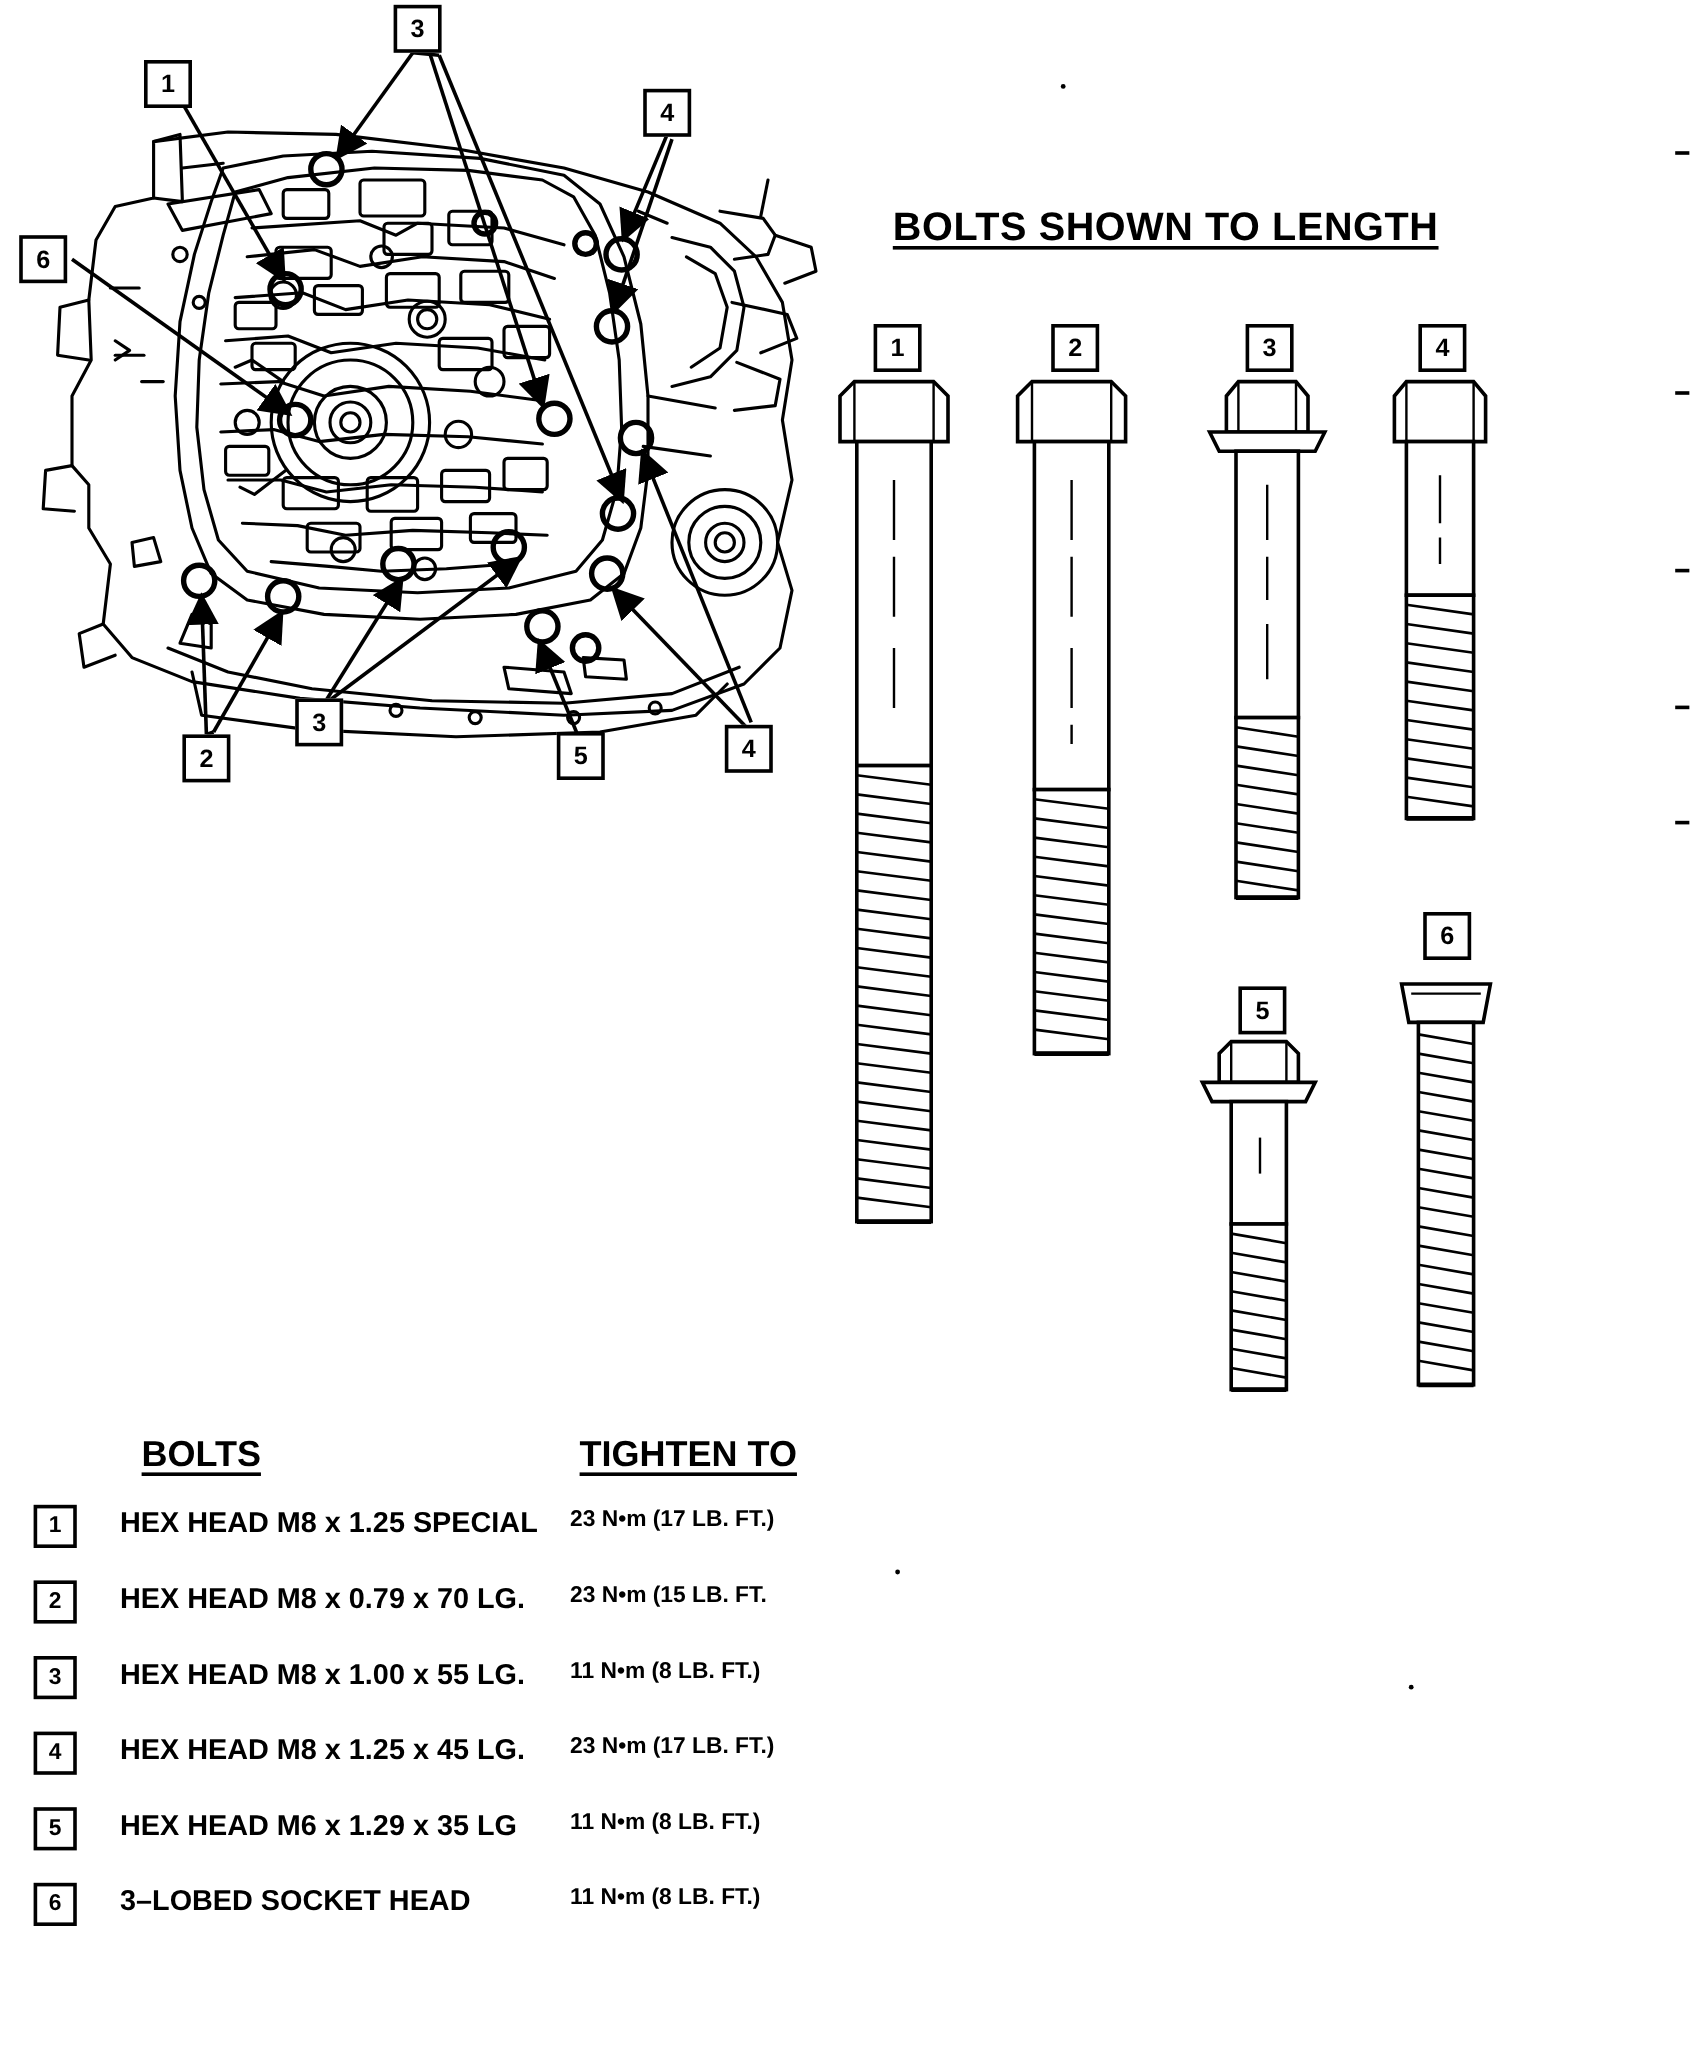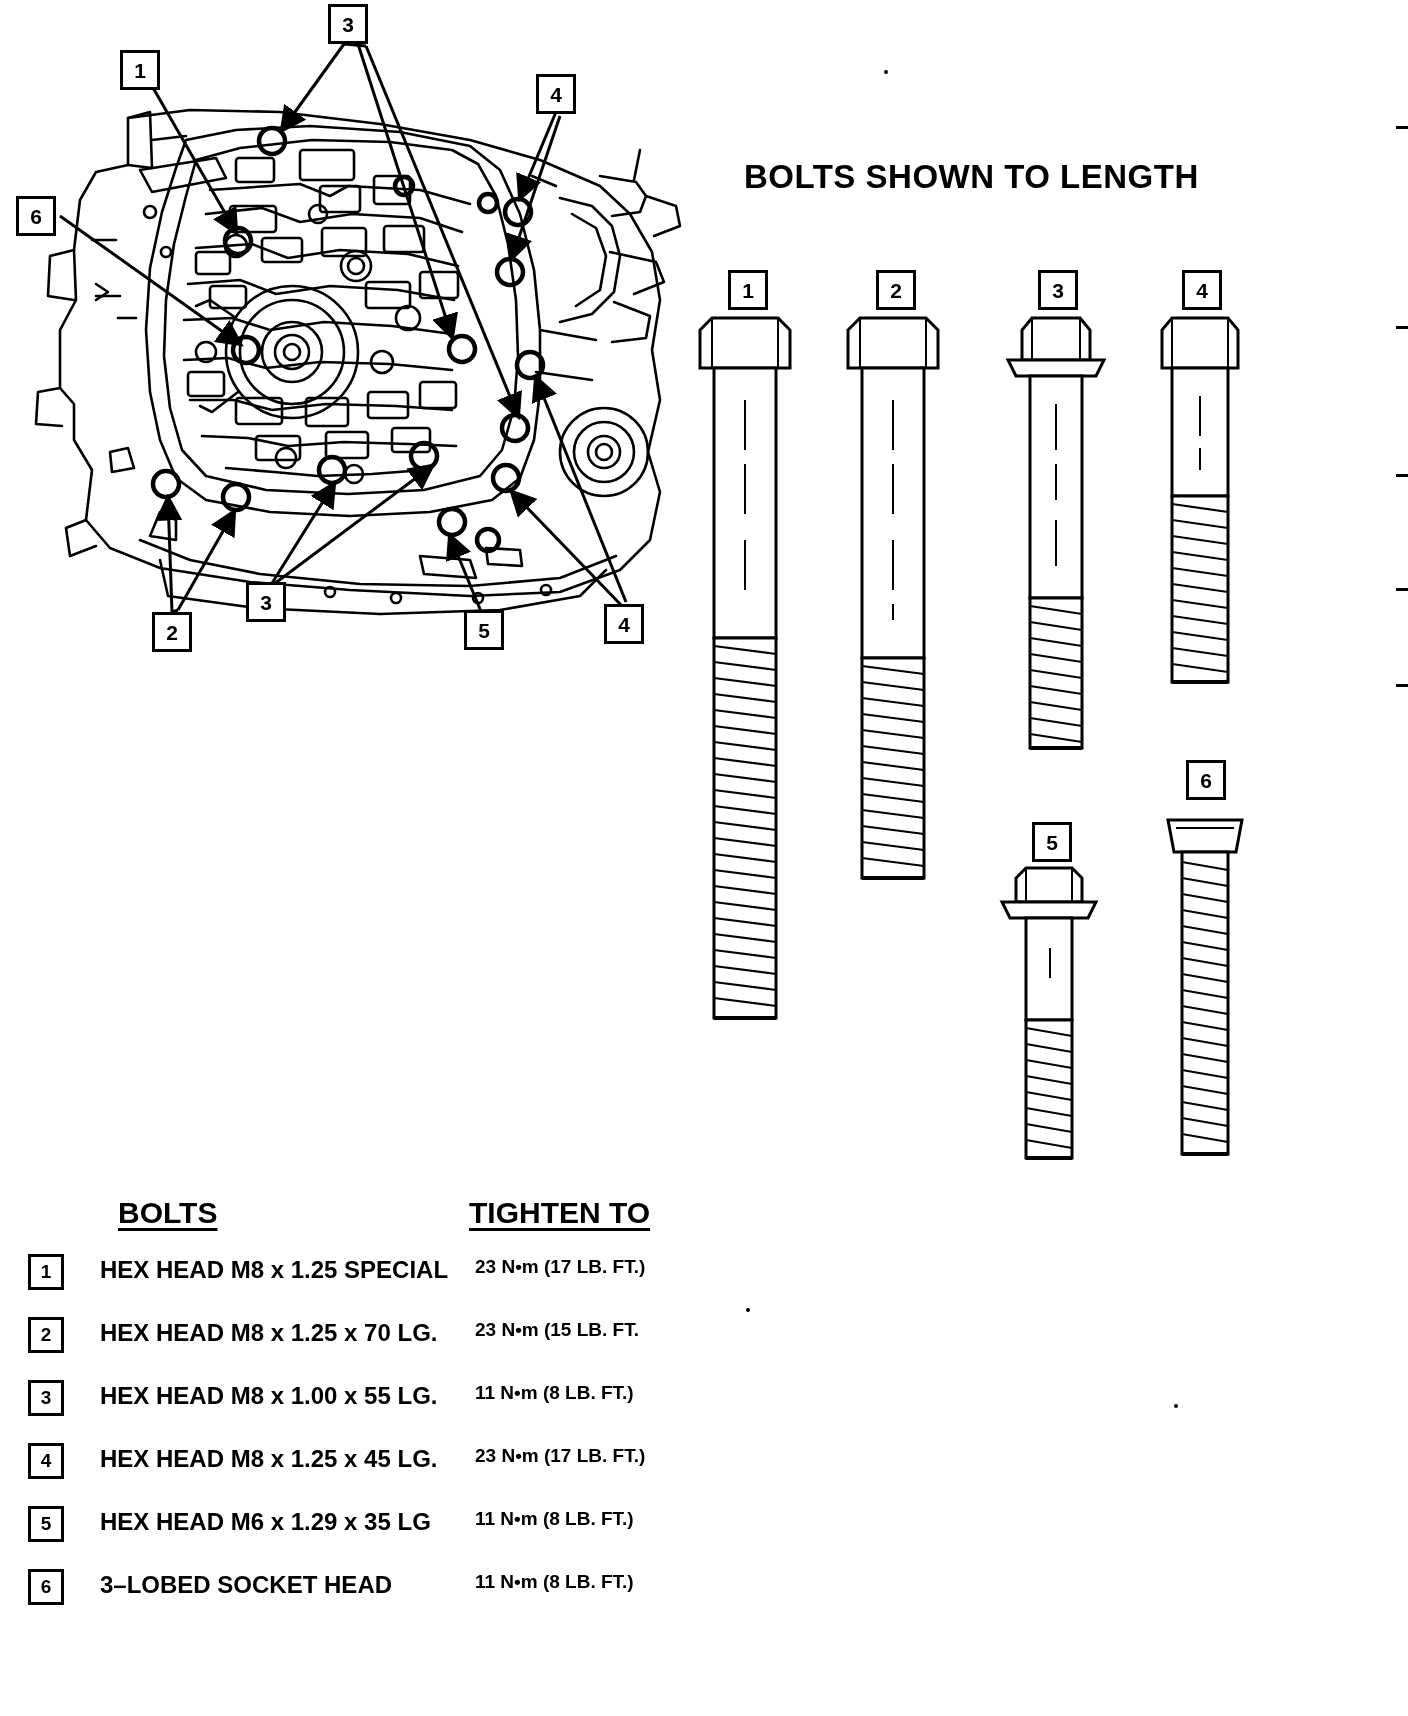--- a/index.html
+++ b/index.html
@@ -15,30 +15,32 @@
     display:flex;align-items:center;justify-content:center;
     font-size:21px;font-weight:bold;line-height:1;
   }
 
   
   .heading{
     position:absolute;
     font-size:33px;
     font-weight:bold;
     letter-spacing:.5px;
+    text-decoration:underline;
     text-underline-offset:5px;
     white-space:nowrap;
+    margin-top:12px;
   }
 
   
   .table{position:absolute;left:10px;top:1196px;width:760px;}
   .table-head{position:relative;height:52px;}
   .th{position:absolute;font-size:30px;font-weight:bold;text-decoration:underline;text-underline-offset:5px;}
   .th.bolts{left:108px;top:0;text-align:center;}
-  .th.tighten{left:459px;top:0;}
+  .th.tighten{left:473px;top:0;}
   .row{position:relative;height:63px;}
   .row .num{
     position:absolute;left:18px;top:6px;
     width:30px;height:30px;border:3px solid #000;background:#fff;
     display:flex;align-items:center;justify-content:center;
     font-size:19px;font-weight:bold;
   }
   .row .desc{position:absolute;left:90px;top:8px;font-size:24px;font-weight:bold;white-space:nowrap;}
   .row .torque{position:absolute;left:465px;top:8px;font-size:19px;font-weight:bold;white-space:nowrap;}
 
@@ -328,21 +330,21 @@
       <div class="th tighten">TIGHTEN TO</div>
     </div>
 
     <div class="row">
       <div class="num">1</div>
       <div class="desc">HEX HEAD M8 x 1.25  SPECIAL</div>
       <div class="torque">23 N•m (17 LB. FT.)</div>
     </div>
     <div class="row">
       <div class="num">2</div>
-      <div class="desc">HEX HEAD M8 x 1.25 x 70 LG.</div>
+      <div class="desc">HEX HEAD M8 x 0.79 x 70 LG.</div>
       <div class="torque">23 N•m (15 LB. FT.</div>
     </div>
     <div class="row">
       <div class="num">3</div>
       <div class="desc">HEX HEAD M8 x 1.00 x 55 LG.</div>
       <div class="torque">11 N•m (8 LB. FT.)</div>
     </div>
     <div class="row">
       <div class="num">4</div>
       <div class="desc">HEX HEAD M8 x 1.25 x 45 LG.</div>

